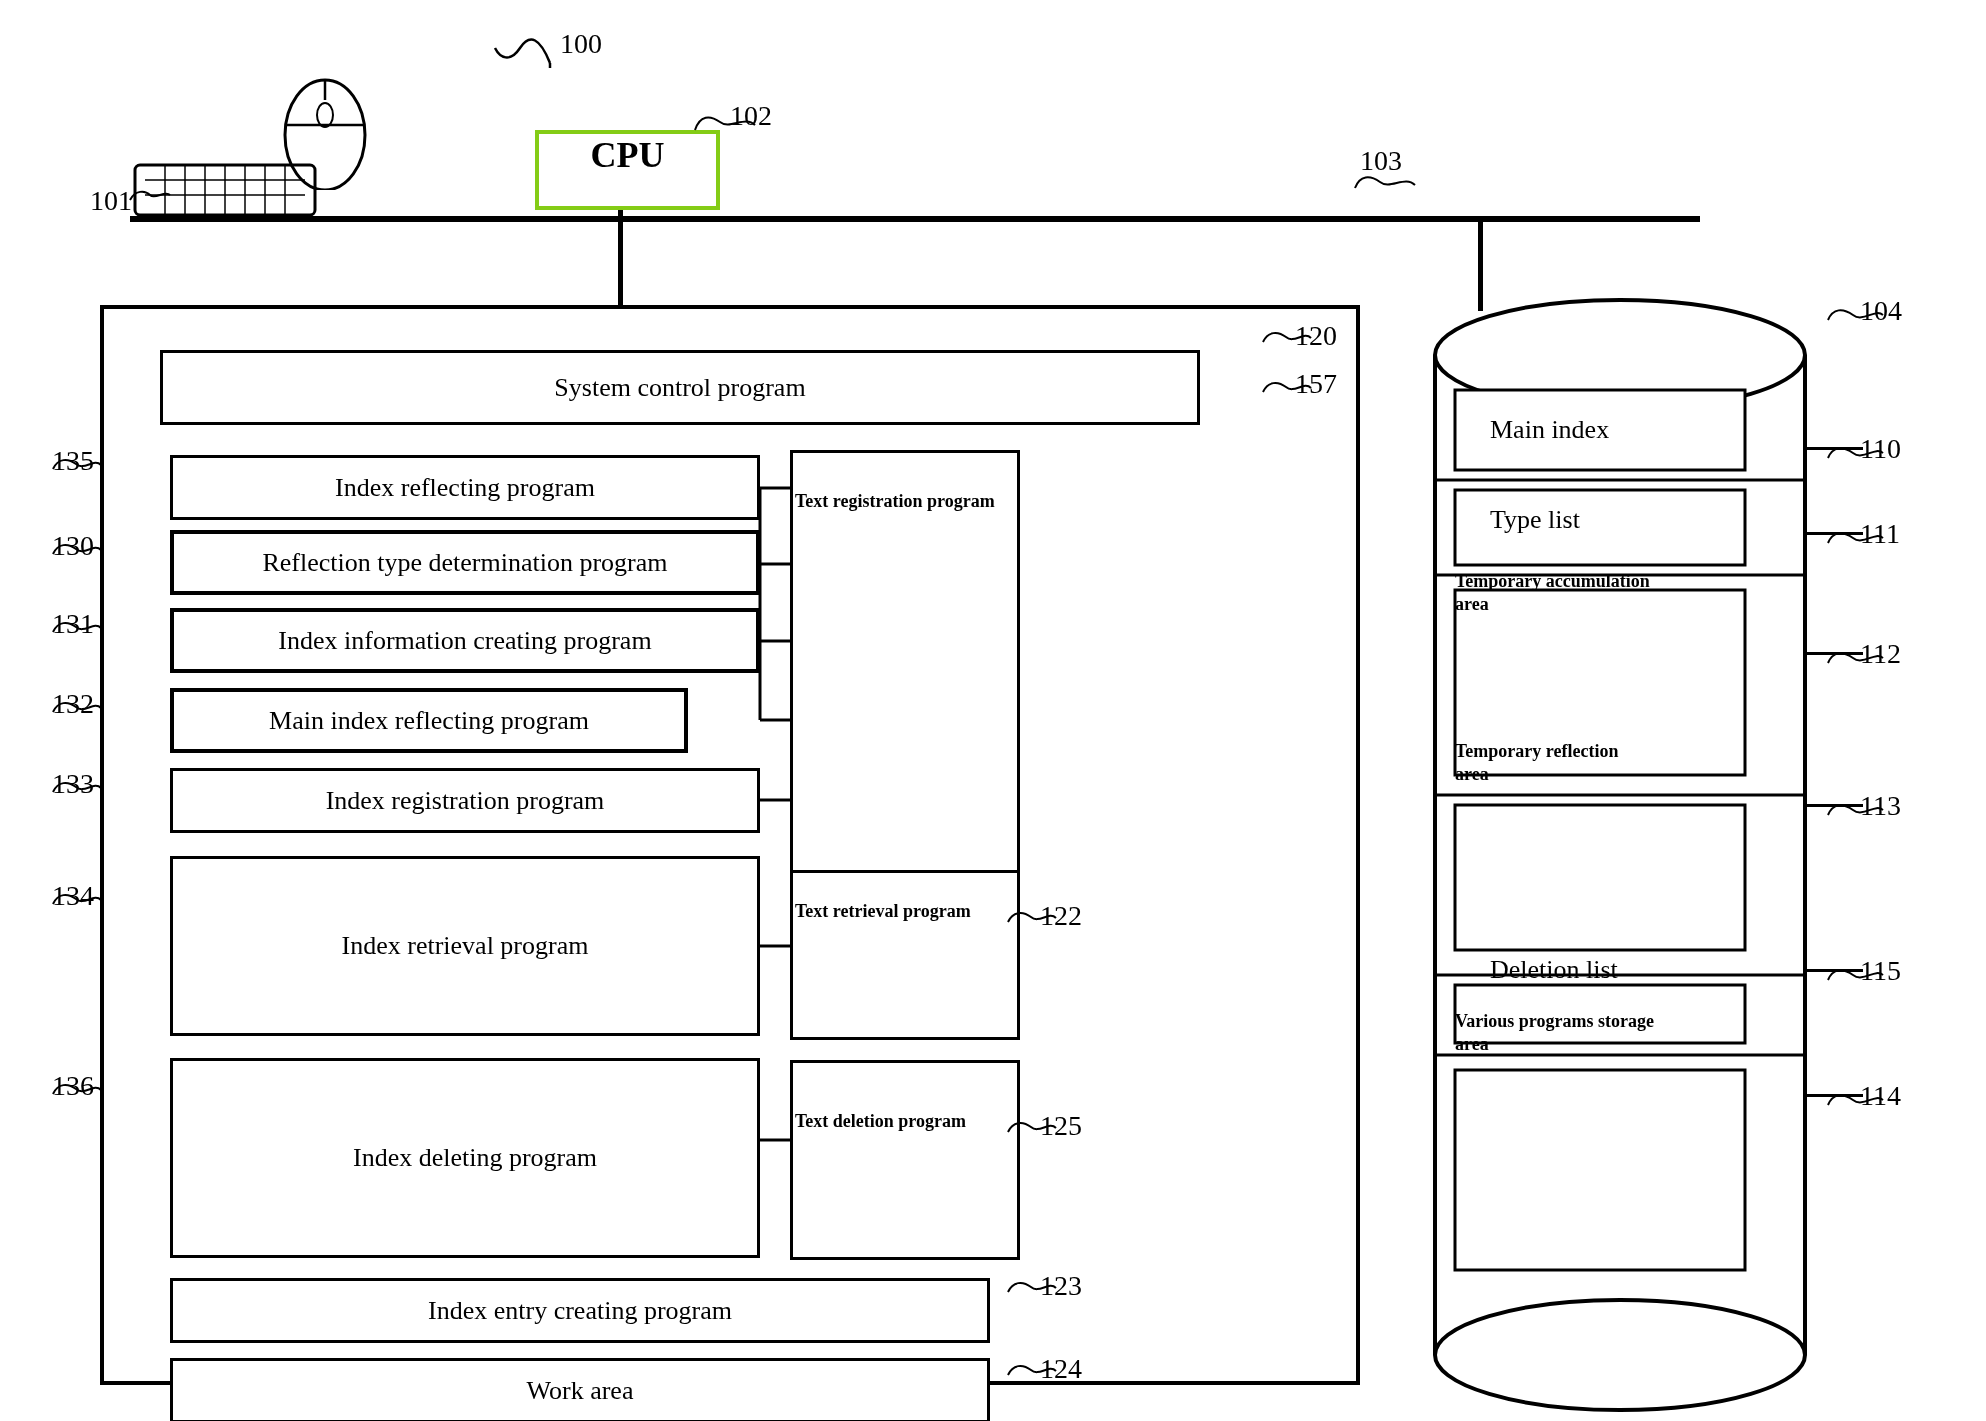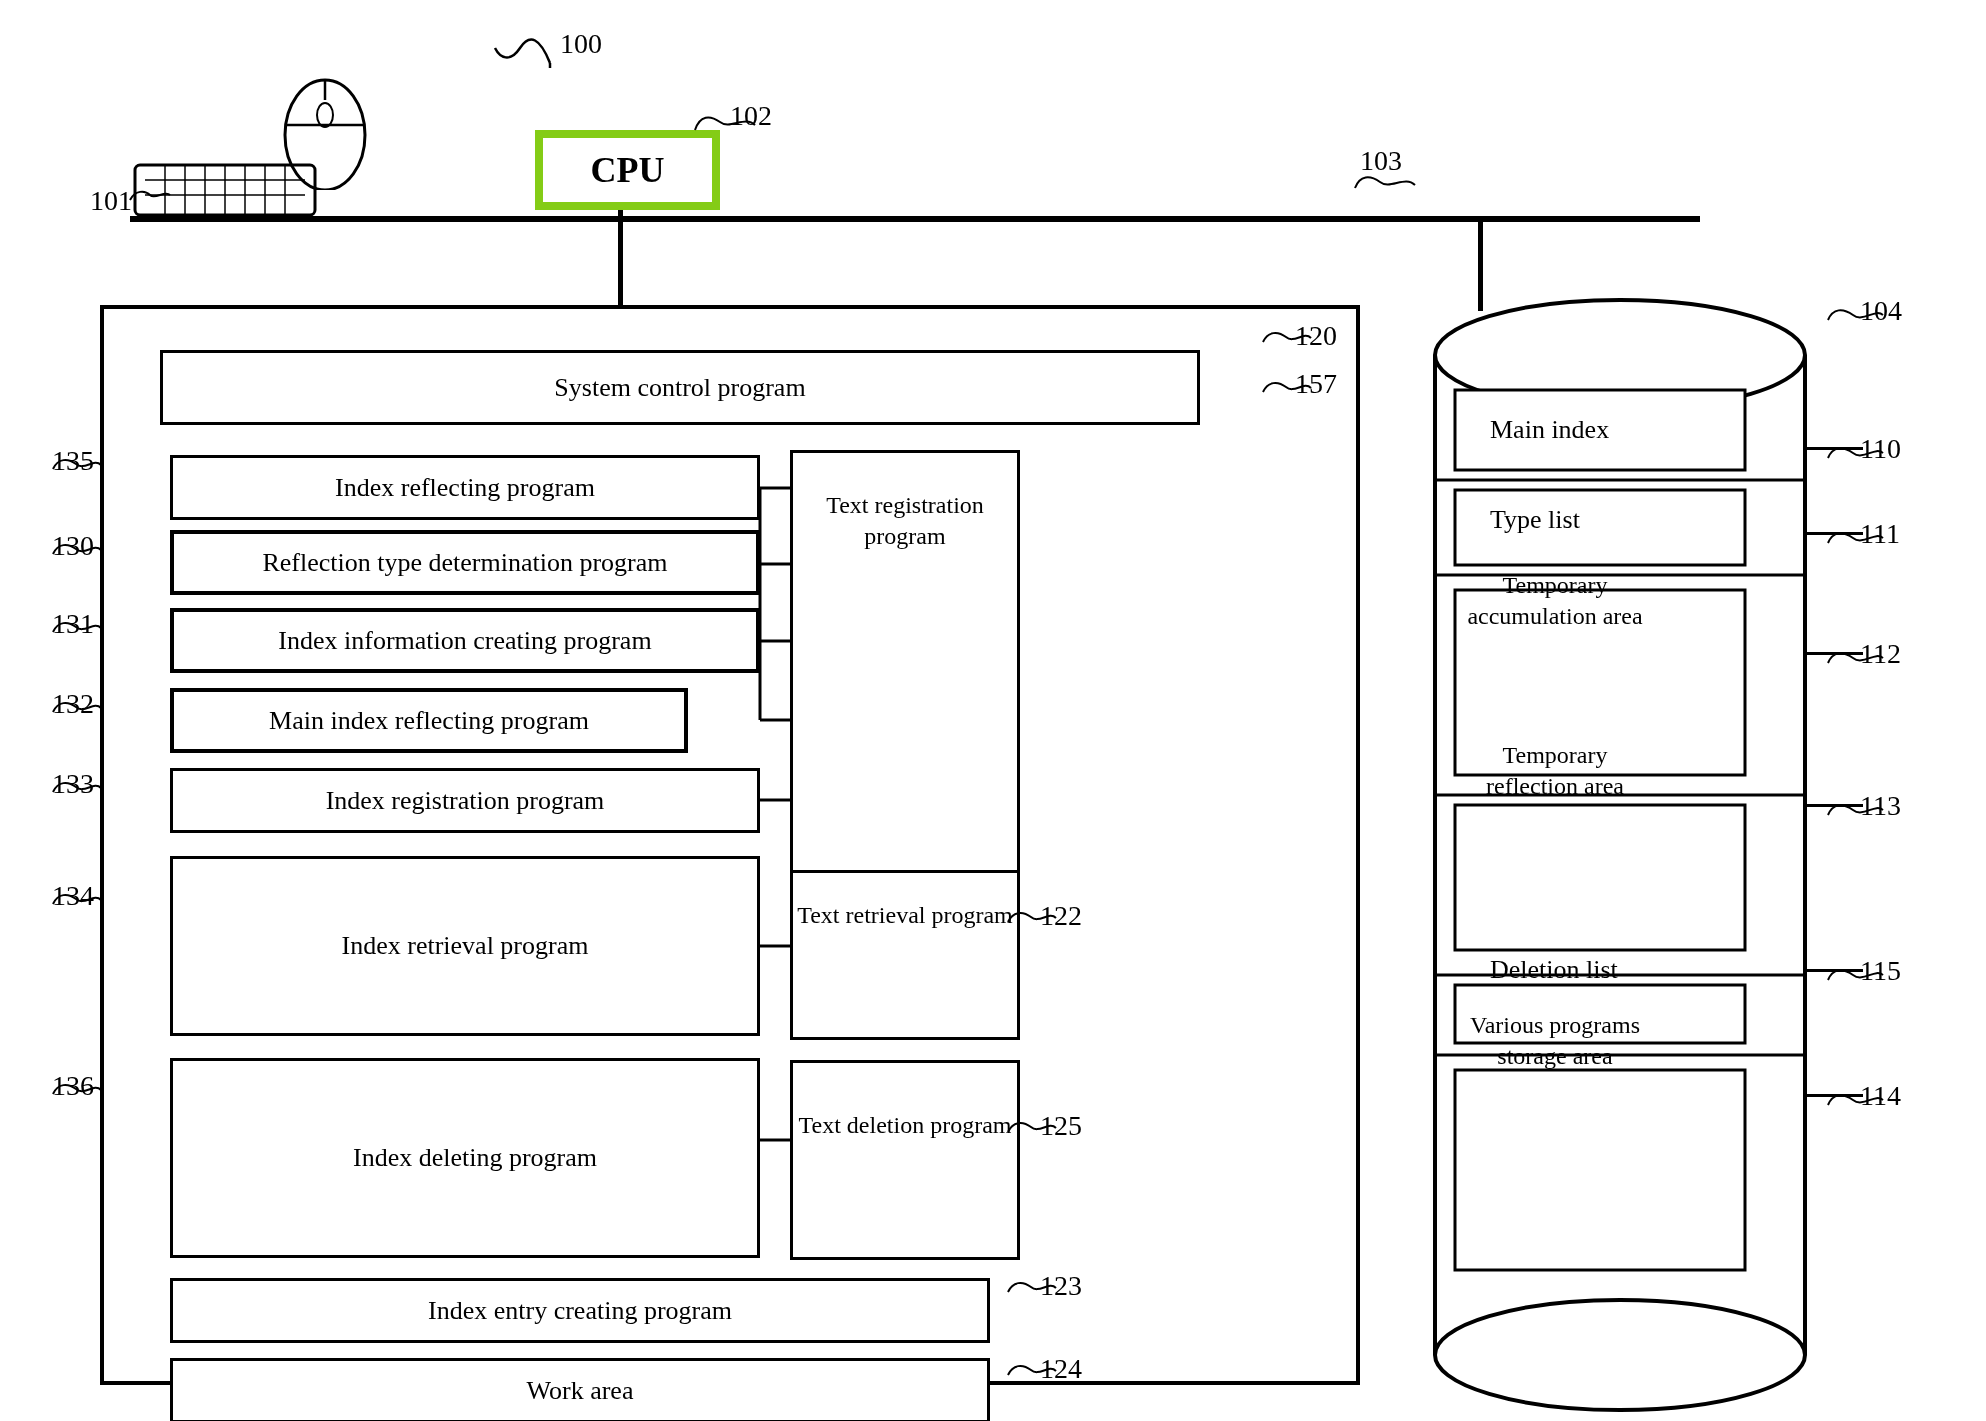--- a/index.html
+++ b/index.html
@@ -38,24 +38,23 @@
       font-size: 26px;
     }
 
     .box-bold {
       border: 4px solid #000;
     }
 
     
     .cpu-box {
       position: absolute;
-      border: 8px solid #84cc16;
+      border: 4px solid #84cc16;
       background: #fff;
       display: flex;
-      align-items: center;
       justify-content: center;
       font-size: 36px;
       font-weight: bold;
     }
 
     
     svg.lines {
       position: absolute;
       top: 0; left: 0;
       width: 1986px;
@@ -65,23 +64,23 @@
 
     .label-text {
       position: absolute;
       font-size: 26px;
       font-weight: normal;
       white-space: nowrap;
     }
 
     .label-text-wrap {
       position: absolute;
-      font-size: 24px;
-      font-weight: normal;
-      text-align: center;
+      font-size: 18px;
+      font-weight: bold;
+      text-align: left;
       line-height: 1.3;
     }
   </style>
 </head>
 <body>
 
 <div class="diagram-container">
 
   <svg class="lines">
 

